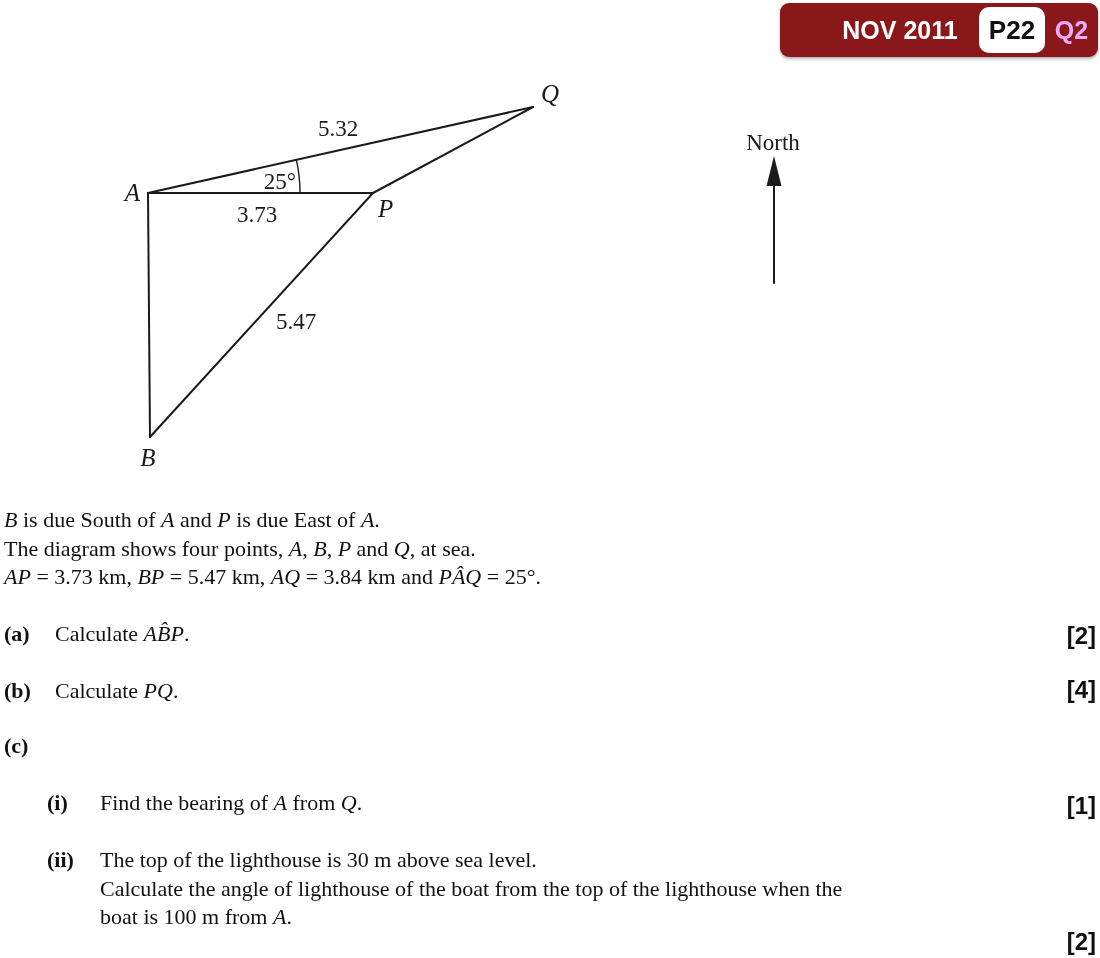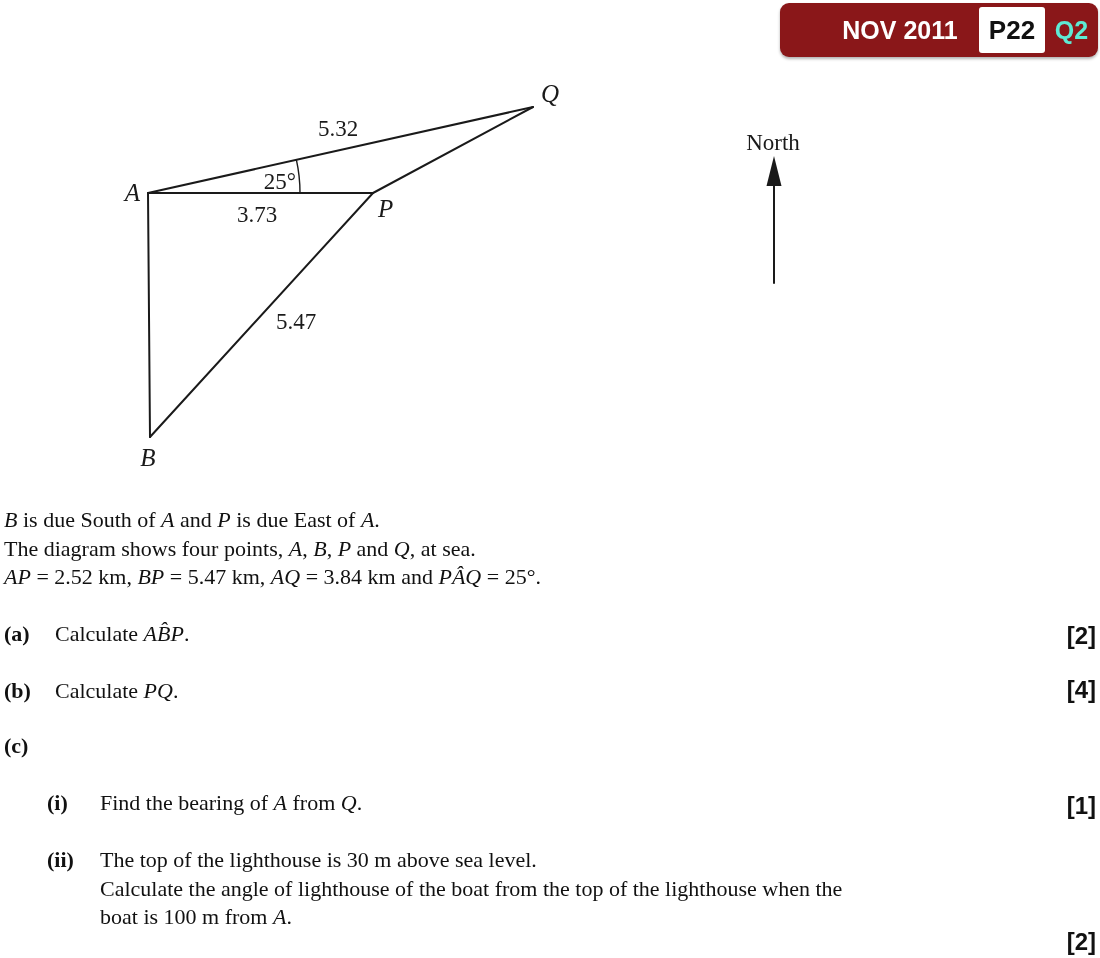--- a/index.html
+++ b/index.html
@@ -12,24 +12,24 @@
   
   .badge {
     position:absolute; left:780px; top:3px; width:318px; height:54px;
     background:#8a1719; border-radius:9px; display:flex; align-items:center;
     font-family:"Liberation Sans", sans-serif; font-weight:bold;
     box-shadow:0 2px 3px rgba(0,0,0,0.30);
     padding-left:41px;
   }
   .badge-session { width:158px; text-align:center; color:#ffffff; font-size:25px; }
   .badge-paper {
-    width:66px; height:46px; background:#ffffff; color:#111111; border-radius:3px;
+    width:66px; height:46px; background:#ffffff; color:#111111; border-radius:10px;
     display:flex; align-items:center; justify-content:center; font-size:26px;
   }
-  .badge-q { flex:1; text-align:center; color:#5eead4; font-size:25px; }
+  .badge-q { flex:1; text-align:center; color:#f0abfc; font-size:25px; }
 
   
   .diagram { position:absolute; left:0; top:0; }
   .diagram path, .diagram line { stroke:#1a1a1a; stroke-width:2; fill:none; stroke-linecap:round; }
   .diagram path.thin { stroke-width:1.4; }
   .diagram polygon { fill:#1a1a1a; stroke:none; }
   .diagram text { fill:#1a1a1a; font-family:"Liberation Serif", serif; }
   .vlabel { font-size:25px; font-style:italic; }
   .dtext  { font-size:23px; }
 
@@ -87,21 +87,21 @@
 
     <text class="dtext" x="338" y="136" text-anchor="middle">5.32</text>
     <text class="dtext" x="296" y="189" text-anchor="end">25°</text>
     <text class="dtext" x="257" y="222" text-anchor="middle">3.73</text>
     <text class="dtext" x="296" y="329" text-anchor="middle">5.47</text>
   </svg>
 
   <div class="intro">
     <p><i>B</i><span> is due South of </span><i>A</i><span> and </span><i>P</i><span> is due East of </span><i>A</i><span>.</span></p>
     <p><span>The diagram shows four points, </span><i>A</i><span>, </span><i>B</i><span>, </span><i>P</i><span> and </span><i>Q</i><span>, at sea.</span></p>
-    <p><i>AP</i><span> = 2.52 km, </span><i>BP</i><span> = 5.47 km, </span><i>AQ</i><span> = 3.84 km and </span><i>PÂQ</i><span> = 25°.</span></p>
+    <p><i>AP</i><span> = 3.73 km, </span><i>BP</i><span> = 5.47 km, </span><i>AQ</i><span> = 3.84 km and </span><i>PÂQ</i><span> = 25°.</span></p>
   </div>
 
   <div class="row row-a">
     <span class="plabel">(a)</span>
     <span><span>Calculate </span><i>AB̂P</i><span>.</span></span>
   </div>
 
   <div class="row row-b">
     <span class="plabel">(b)</span>
     <span><span>Calculate </span><i>PQ</i><span>.</span></span>

